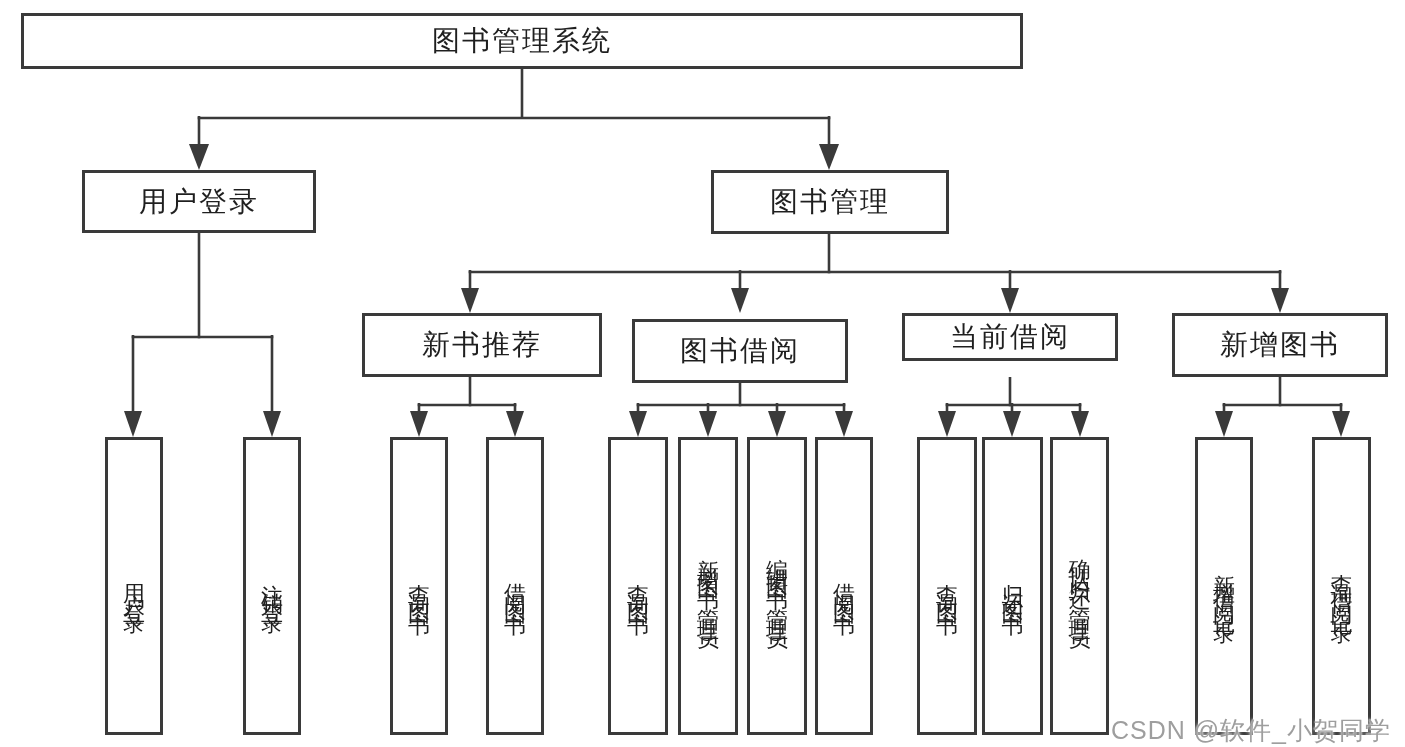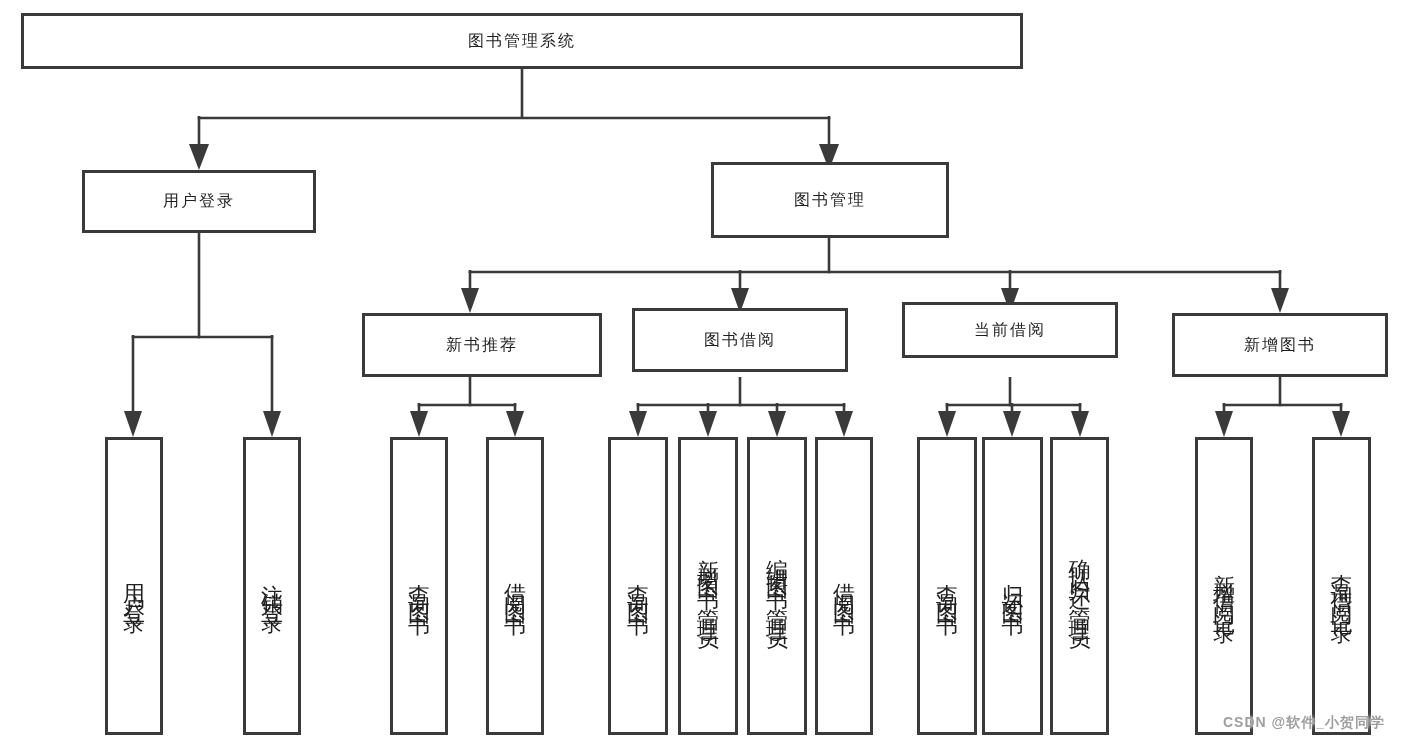--- a/index.html
+++ b/index.html
@@ -18,35 +18,35 @@
   .connectors{position:absolute;left:0;top:0;}
   .connectors line{stroke:var(--color-line);stroke-width:2.6;}
   .connectors polygon{fill:var(--color-line);}
   .node{
     position:absolute;box-sizing:border-box;
     border:3px solid var(--color-line);
     background:var(--color-background);
     display:flex;align-items:center;justify-content:center;
     color:var(--color-text);
   }
-  .h-node{font-size:16px;letter-spacing:2px;white-space:nowrap;}
+  .h-node{font-size:28px;letter-spacing:2px;white-space:nowrap;}
   .v-node span{
     writing-mode:vertical-rl;
     text-orientation:mixed;
     font-size:22px;
     letter-spacing:10px;
     line-height:1.1;
     white-space:nowrap;
   }
   .watermark{
-    position:absolute;right:20px;top:714px;
-    font-size:14px;letter-spacing:1px;
+    position:absolute;right:14px;top:714px;
+    font-size:25px;letter-spacing:1px;
     color:var(--color-watermark);
     text-shadow:0 0 2px #fff,0 0 4px #fff;
-    z-index:5;white-space:nowrap;font-weight:bold;
+    z-index:5;white-space:nowrap;
   }
 </style>
 </head>
 <body>
 
 <div class="canvas">
 
   <svg class="connectors" width="1405" height="747">
     <g>
       <line x1="522" y1="69" x2="522" y2="118"></line>
@@ -116,31 +116,31 @@
     </g>
   </svg>
 
   <div class="node h-node" style="left:21px;top:13px;width:1002px;height:56px">
     <span>图书管理系统</span>
   </div>
 
   <div class="node h-node" style="left:82px;top:170px;width:234px;height:63px">
     <span>用户登录</span>
   </div>
-  <div class="node h-node" style="left:711px;top:162px;width:238px;height:76px">
+  <div class="node h-node" style="left:711px;top:170px;width:238px;height:64px">
     <span>图书管理</span>
   </div>
 
   <div class="node h-node" style="left:362px;top:313px;width:240px;height:64px">
     <span>新书推荐</span>
   </div>
-  <div class="node h-node" style="left:632px;top:308px;width:216px;height:64px">
+  <div class="node h-node" style="left:632px;top:319px;width:216px;height:64px">
     <span>图书借阅</span>
   </div>
-  <div class="node h-node" style="left:902px;top:302px;width:216px;height:56px">
+  <div class="node h-node" style="left:902px;top:313px;width:216px;height:48px">
     <span>当前借阅</span>
   </div>
   <div class="node h-node" style="left:1172px;top:313px;width:216px;height:64px">
     <span>新增图书</span>
   </div>
 
   <div class="node v-node" style="left:105px;top:437px;width:58px;height:298px">
     <span>用户登录</span>
   </div>
   <div class="node v-node" style="left:243px;top:437px;width:58px;height:298px">

